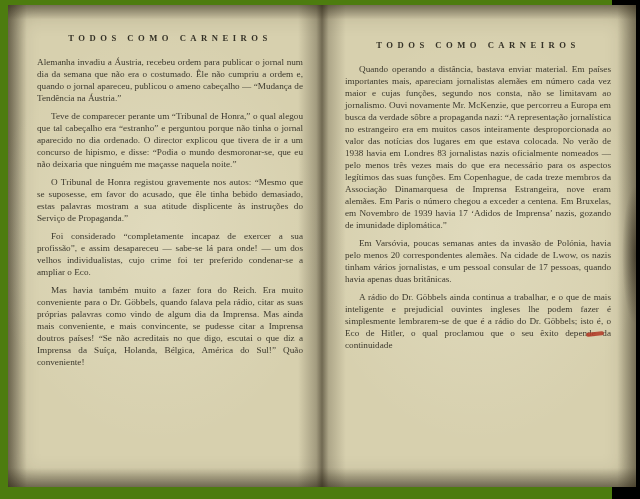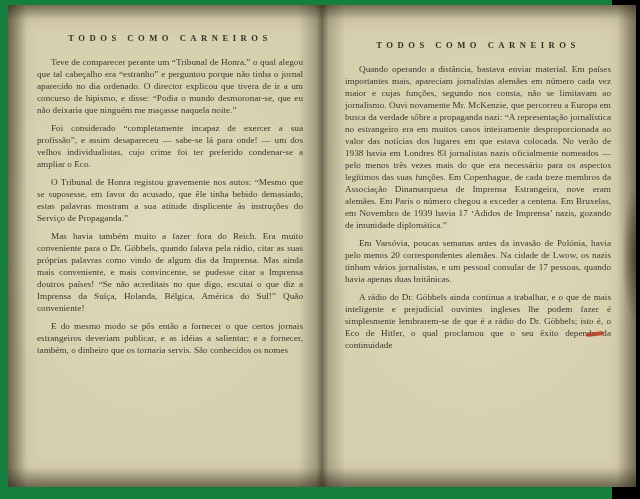--- a/index.html
+++ b/index.html
@@ -6,21 +6,21 @@
   html, body { width: 640px; height: 499px; }
   body {
     background: #000;
     overflow: hidden;
     font-family: "Liberation Serif", "DejaVu Serif", serif;
   }
   .scan {
     position: relative;
     width: 612px;
     height: 499px;
-    background: #15803d;
+    background: #4d7c0f;
   }
   .paper {
     position: absolute;
     left: 8px; top: 5px;
     width: 628px; height: 482px;
     background:
       linear-gradient(to bottom, rgba(25,18,6,0.38), rgba(25,18,6,0) 3%, rgba(25,18,6,0) 96%, rgba(25,18,6,0.42) 100%),
       linear-gradient(to right, rgba(25,18,6,0.45), rgba(25,18,6,0) 3%, rgba(25,18,6,0) 97%, rgba(25,18,6,0.38) 100%),
       #d7d0ae;
     box-shadow: inset 0 0 28px rgba(35,26,8,0.45);
@@ -91,25 +91,25 @@
 </head>
 <body>
 
 <div class="scan">
   <div class="paper">
     <div class="gutter"></div>
     <div class="edge-shadow-right"></div>
 
     <div class="page left">
       <div class="page-header">TODOS COMO CARNEIROS</div>
+      <p class="cont">Alemanha invadiu a Áustria, recebeu ordem para publicar o jornal num dia da semana que não era o costumado. Êle não cumpriu a ordem e, quando o jornal apareceu, publicou o ameno cabeçalho — “Mudança de Tendência na Áustria.”</p>
       <p>Teve de comparecer perante um “Tribunal de Honra,” o qual alegou que tal cabeçalho era “estranho” e perguntou porque não tinha o jornal aparecido no dia ordenado. O director explicou que tivera de ir a um concurso de hipismo, e disse: “Podia o mundo desmoronar-se, que eu não deixaria que ninguém me maçasse naquela noite.”</p>
+      <p>O Tribunal de Honra registou gravemente nos autos: “Mesmo que se suposesse, em favor do acusado, que êle tinha bebido demasiado, estas palavras mostram a sua atitude displicente às instruções do Serviço de Propaganda.”</p>
       <p>Foi considerado “completamente incapaz de exercer a sua profissão”, e assim desapareceu — sabe-se lá para onde! — um dos velhos individualistas, cujo crime foi ter preferido condenar-se a ampliar o Eco.</p>
-      <p>O Tribunal de Honra registou gravemente nos autos: “Mesmo que se suposesse, em favor do acusado, que êle tinha bebido demasiado, estas palavras mostram a sua atitude displicente às instruções do Serviço de Propaganda.”</p>
       <p>Mas havia também muito a fazer fora do Reich. Era muito conveniente para o Dr. Göbbels, quando falava pela rádio, citar as suas próprias palavras como vindo de algum dia da Imprensa. Mas ainda mais conveniente, e mais convincente, se pudesse citar a Imprensa doutros países! “Se não acreditais no que digo, escutai o que diz a Imprensa da Suíça, Holanda, Bélgica, América do Sul!” Quão conveniente!</p>
-      <p>E do mesmo modo se pôs então a fornecer o que certos jornais estrangeiros deveriam publicar, e as idéias a salientar; e a fornecer, também, o dinheiro que os tornaria servis. São conhecidos os nomes</p>
     </div>
 
     <div class="page right">
       <div class="page-header">TODOS COMO CARNEIROS</div>
       <p>Quando operando a distância, bastava enviar material. Em países importantes mais, apareciam jornalistas alemães em número cada vez maior e cujas funções, segundo nos consta, não se limitavam ao jornalismo. Ouvi novamente Mr. McKenzie, que percorreu a Europa em busca da verdade sôbre a propaganda nazi: “A representação jornalística no estrangeiro era em muitos casos inteiramente desproporcionada ao valor das notícias dos lugares em que estava colocada. No verão de 1938 havia em Londres 83 jornalistas nazis oficialmente nomeados — pelo menos três vezes mais do que era necessário para os aspectos legítimos das suas funções. Em Copenhague, de cada treze membros da Associação Dinamarquesa de Imprensa Estrangeira, nove eram alemães. Em Paris o número chegou a exceder a centena. Em Bruxelas, em Novembro de 1939 havia 17 ‘Adidos de Imprensa’ nazis, gozando de imunidade diplomática.”</p>
       <p>Em Varsóvia, poucas semanas antes da invasão de Polónia, havia pelo menos 20 correspondentes alemães. Na cidade de Lwow, os nazis tinham vários jornalistas, e um pessoal consular de 17 pessoas, quando havia apenas duas britânicas.</p>
       <p>A rádio do Dr. Göbbels ainda continua a trabalhar, e o que de mais inteligente e prejudicial ouvintes ingleses lhe podem fazer é simplesmente lembrarem-se de que é a rádio do Dr. Göbbels; isto é, o Eco de Hitler, o qual proclamou que o seu êxito depende da continuidade</p>
     </div>
 
     <div class="red-mark"></div>

